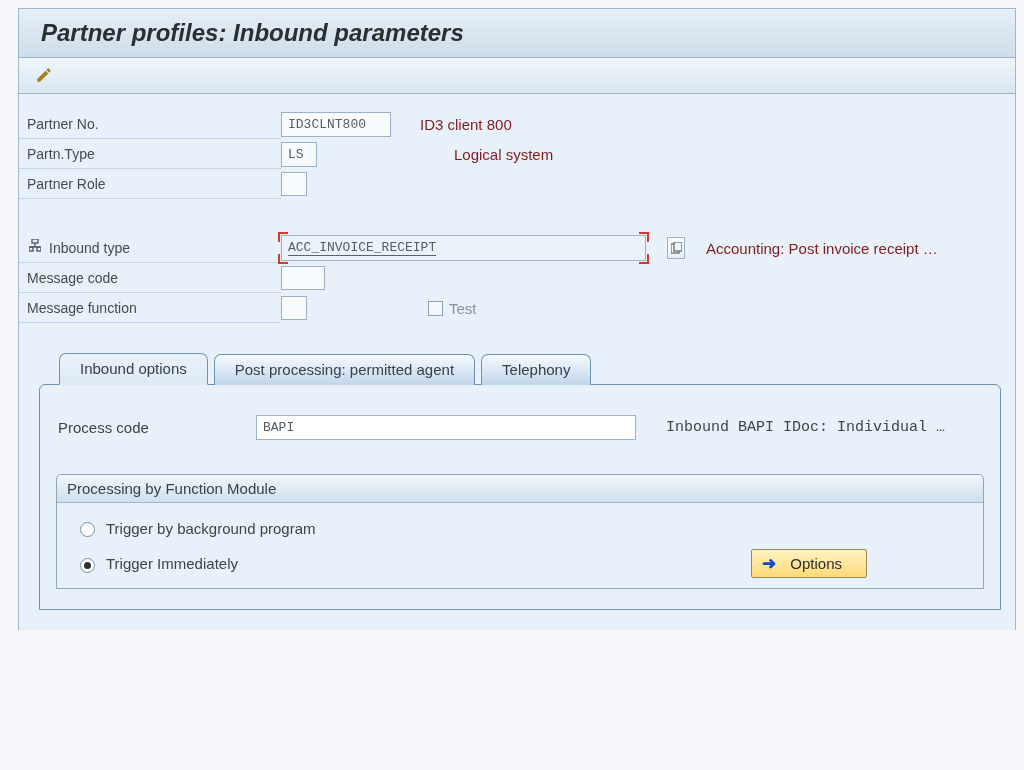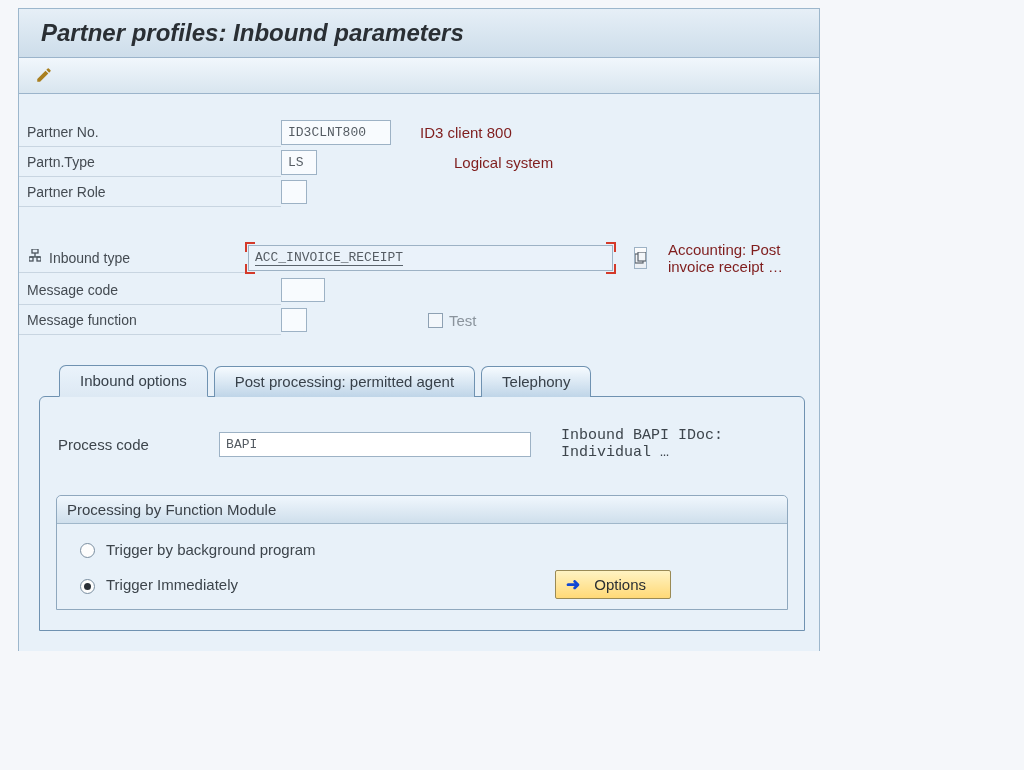--- a/index.html
+++ b/index.html
@@ -11,21 +11,21 @@
     background: #f5f7fa;
     color: #3a3f44;
     width: 1024px;
   }
   .outer {
     margin: 8px 10px 0 18px;
     background: #d5e5f3;
     border: 1px solid #9db7cc;
     border-bottom: none;
     position: relative;
-    width: 802px;
+    width: 998px;
   }
   .title-bar {
     background: linear-gradient(#e6eff7, #cdddea);
     border-bottom: 1px solid #9bb4cb;
     padding: 10px 22px;
   }
   .title-bar h1 {
     margin: 0;
     font-size: 24px;
     font-style: italic;
@@ -40,21 +40,21 @@
   .pencil-icon {
     width: 22px;
     height: 22px;
     display: inline-flex;
     align-items: center;
     justify-content: center;
     color: #7b5a10;
     font-size: 16px;
   }
   .form-area {
-    padding: 23px 0 20px 0;
+    padding: 15px 0 20px 0;
     background: #e8f1f9;
   }
   .row {
     display: flex;
     align-items: center;
     font-size: 14px;
     color: #444b52;
   }
   .label-col {
     width: 262px;

